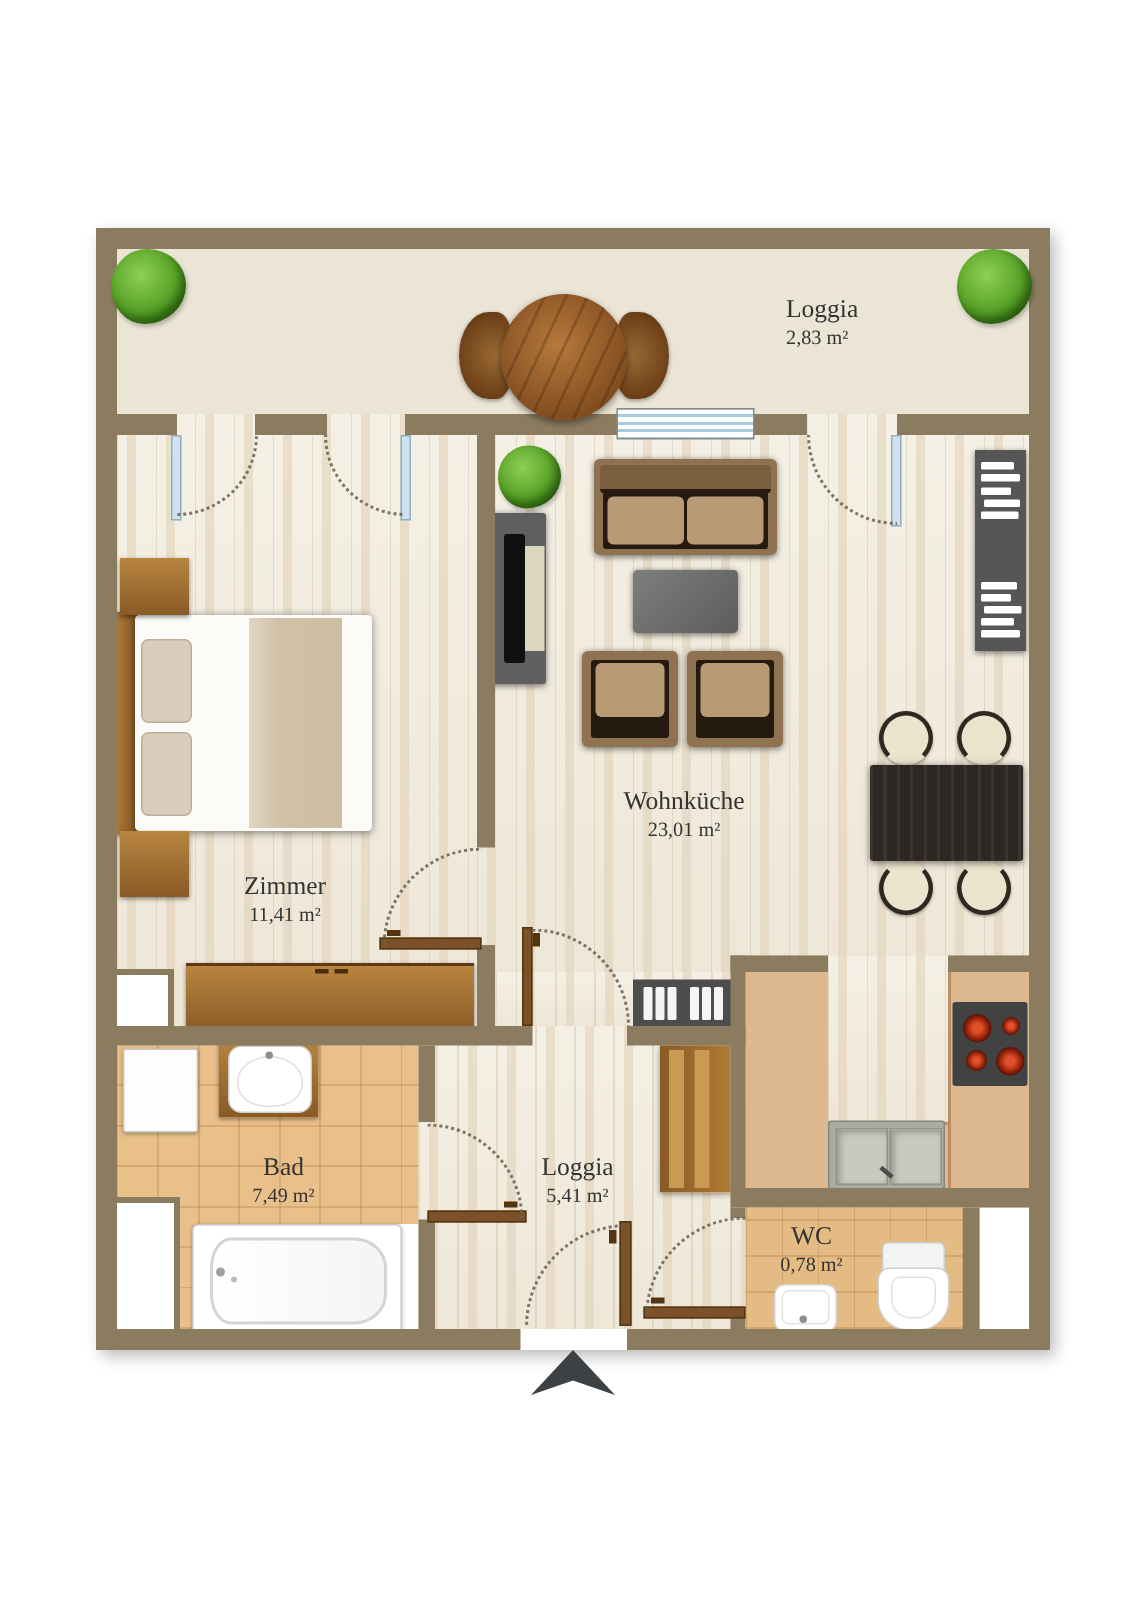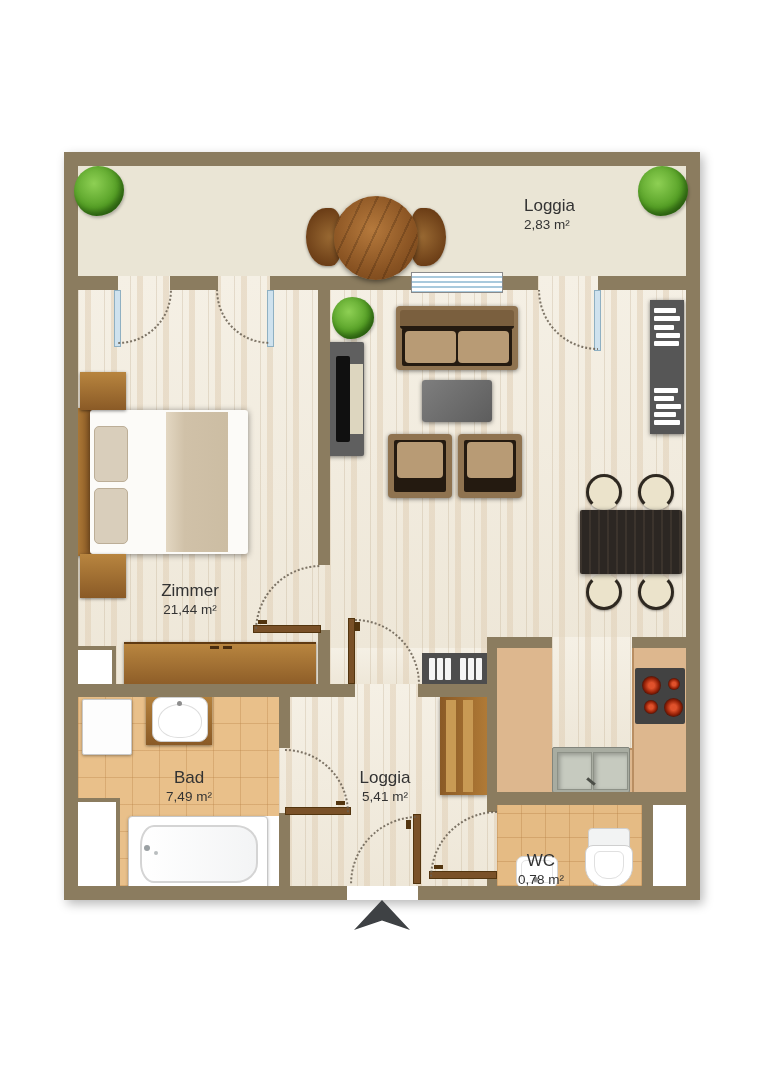--- a/index.html
+++ b/index.html
@@ -1,17 +1,17 @@
 <!DOCTYPE html>
 <html><head>
 <meta charset="utf-8">
 <style>
   html,body{margin:0;padding:0;background:#ffffff;}
   #canvas{position:relative;width:764px;height:1080px;background:#ffffff;overflow:hidden;
-          font-family:Liberation Sans, sans-serif;}
+          font-family:Liberation Serif, serif;}
   .abs{position:absolute;}
   .wall{position:absolute;background:#8b7c5f;}
   .wood{background-color:#f2ecdf;
     background-image:
       repeating-linear-gradient(90deg, rgba(188,168,138,.30) 0 1px, transparent 1px 26px),
       repeating-linear-gradient(90deg, transparent 0 7px, rgba(224,207,182,.55) 7px 13px, transparent 13px 26px),
       linear-gradient(180deg,#f5f0e5,#eee7d8);}
   .tile{background-color:#e9c08a;
     background-image:
       repeating-linear-gradient(0deg, rgba(185,130,70,.35) 0 1px, transparent 1px 27px),
@@ -246,28 +246,32 @@
   </div>
 
   <div class="abs" style="left:354px;top:900px;width:56px;height:30px;background:#3e4144;clip-path:polygon(0 100%, 50% 0, 100% 100%, 50% 68%);"></div>
 
   <div class="label" style="left:524px;top:196px;text-align:left;transform:none;">
     <div class="rn">Loggia</div>
     <div class="ra">2,83 m²</div>
   </div>
   <div class="label" style="left:190px;top:581px;">
     <div class="rn">Zimmer</div>
-    <div class="ra">21,44 m²</div>
+    <div class="ra">11,41 m²</div>
+  </div>
+  <div class="label" style="left:456px;top:524px;">
+    <div class="rn">Wohnküche</div>
+    <div class="ra">23,01 m²</div>
   </div>
   <div class="label" style="left:189px;top:768px;">
     <div class="rn">Bad</div>
     <div class="ra">7,49 m²</div>
   </div>
   <div class="label" style="left:385px;top:768px;">
     <div class="rn">Loggia</div>
     <div class="ra">5,41 m²</div>
   </div>
-  <div class="label" style="left:541px;top:851px;">
+  <div class="label" style="left:541px;top:814px;">
     <div class="rn">WC</div>
     <div class="ra">0,78 m²</div>
   </div>
 
 </div>
 
 </body></html>

